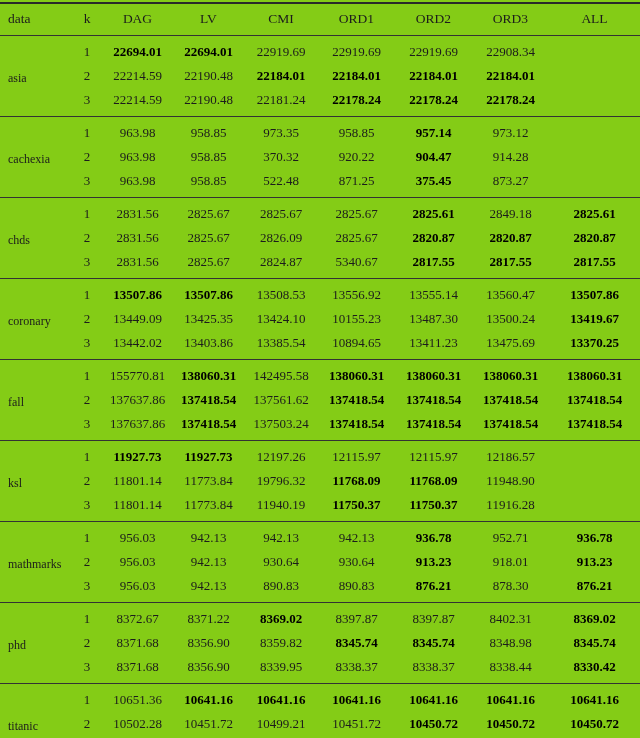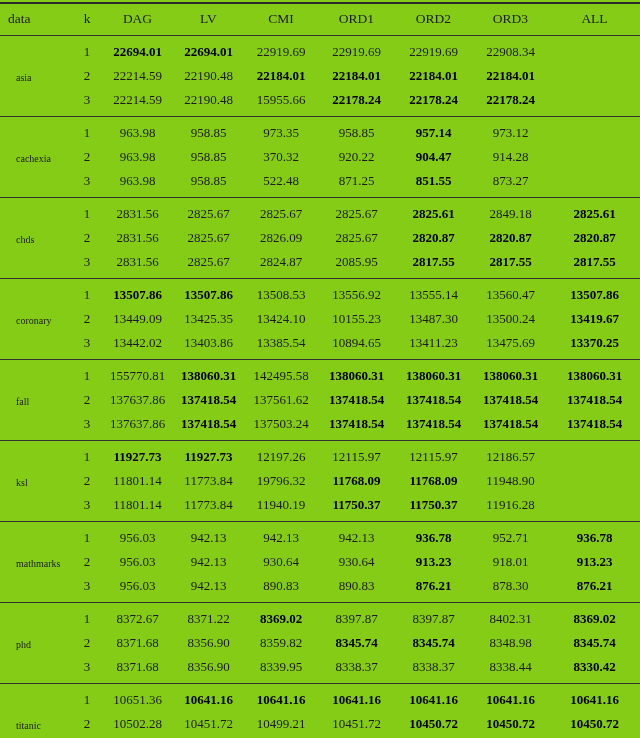--- a/index.html
+++ b/index.html
@@ -48,23 +48,23 @@
   tbody tr.last-row td,
   tbody td.dataset-cell {
     border-bottom: 1.5px solid #333333;
   }
   tbody.group-last tr.last-row td,
   tbody.group-last td.dataset-cell {
     border-bottom: none;
   }
   td.dataset-cell {
     text-align: left;
-    padding-left: 16px;
+    padding-left: 8px;
     vertical-align: middle;
-    font-size: 10px;
+    font-size: 12px;
   }
   td.best {
     font-weight: bold;
     color: #000000;
   }
 </style>
 </head>
 <body>
 
 <div class="page">
@@ -112,21 +112,21 @@
           <td class="best">22184.01</td>
           <td class="best">22184.01</td>
           <td class="best">22184.01</td>
           <td class="best">22184.01</td>
           <td></td>
         </tr>
         <tr class="last-row">
           <td>3</td>
           <td>22214.59</td>
           <td>22190.48</td>
-          <td>15955.66</td>
+          <td>22181.24</td>
           <td class="best">22178.24</td>
           <td class="best">22178.24</td>
           <td class="best">22178.24</td>
           <td></td>
         </tr>
       </tbody>
       <tbody>
         <tr class="first-row">
           <td class="dataset-cell" rowspan="3">cachexia</td>
           <td>1</td>
@@ -147,21 +147,21 @@
           <td class="best">904.47</td>
           <td>914.28</td>
           <td></td>
         </tr>
         <tr class="last-row">
           <td>3</td>
           <td>963.98</td>
           <td>958.85</td>
           <td>522.48</td>
           <td>871.25</td>
-          <td class="best">851.55</td>
+          <td class="best">375.45</td>
           <td>873.27</td>
           <td></td>
         </tr>
       </tbody>
       <tbody>
         <tr class="first-row">
           <td class="dataset-cell" rowspan="3">chds</td>
           <td>1</td>
           <td>2831.56</td>
           <td>2825.67</td>
@@ -179,21 +179,21 @@
           <td>2825.67</td>
           <td class="best">2820.87</td>
           <td class="best">2820.87</td>
           <td class="best">2820.87</td>
         </tr>
         <tr class="last-row">
           <td>3</td>
           <td>2831.56</td>
           <td>2825.67</td>
           <td>2824.87</td>
-          <td>2085.95</td>
+          <td>5340.67</td>
           <td class="best">2817.55</td>
           <td class="best">2817.55</td>
           <td class="best">2817.55</td>
         </tr>
       </tbody>
       <tbody>
         <tr class="first-row">
           <td class="dataset-cell" rowspan="3">coronary</td>
           <td>1</td>
           <td class="best">13507.86</td>

